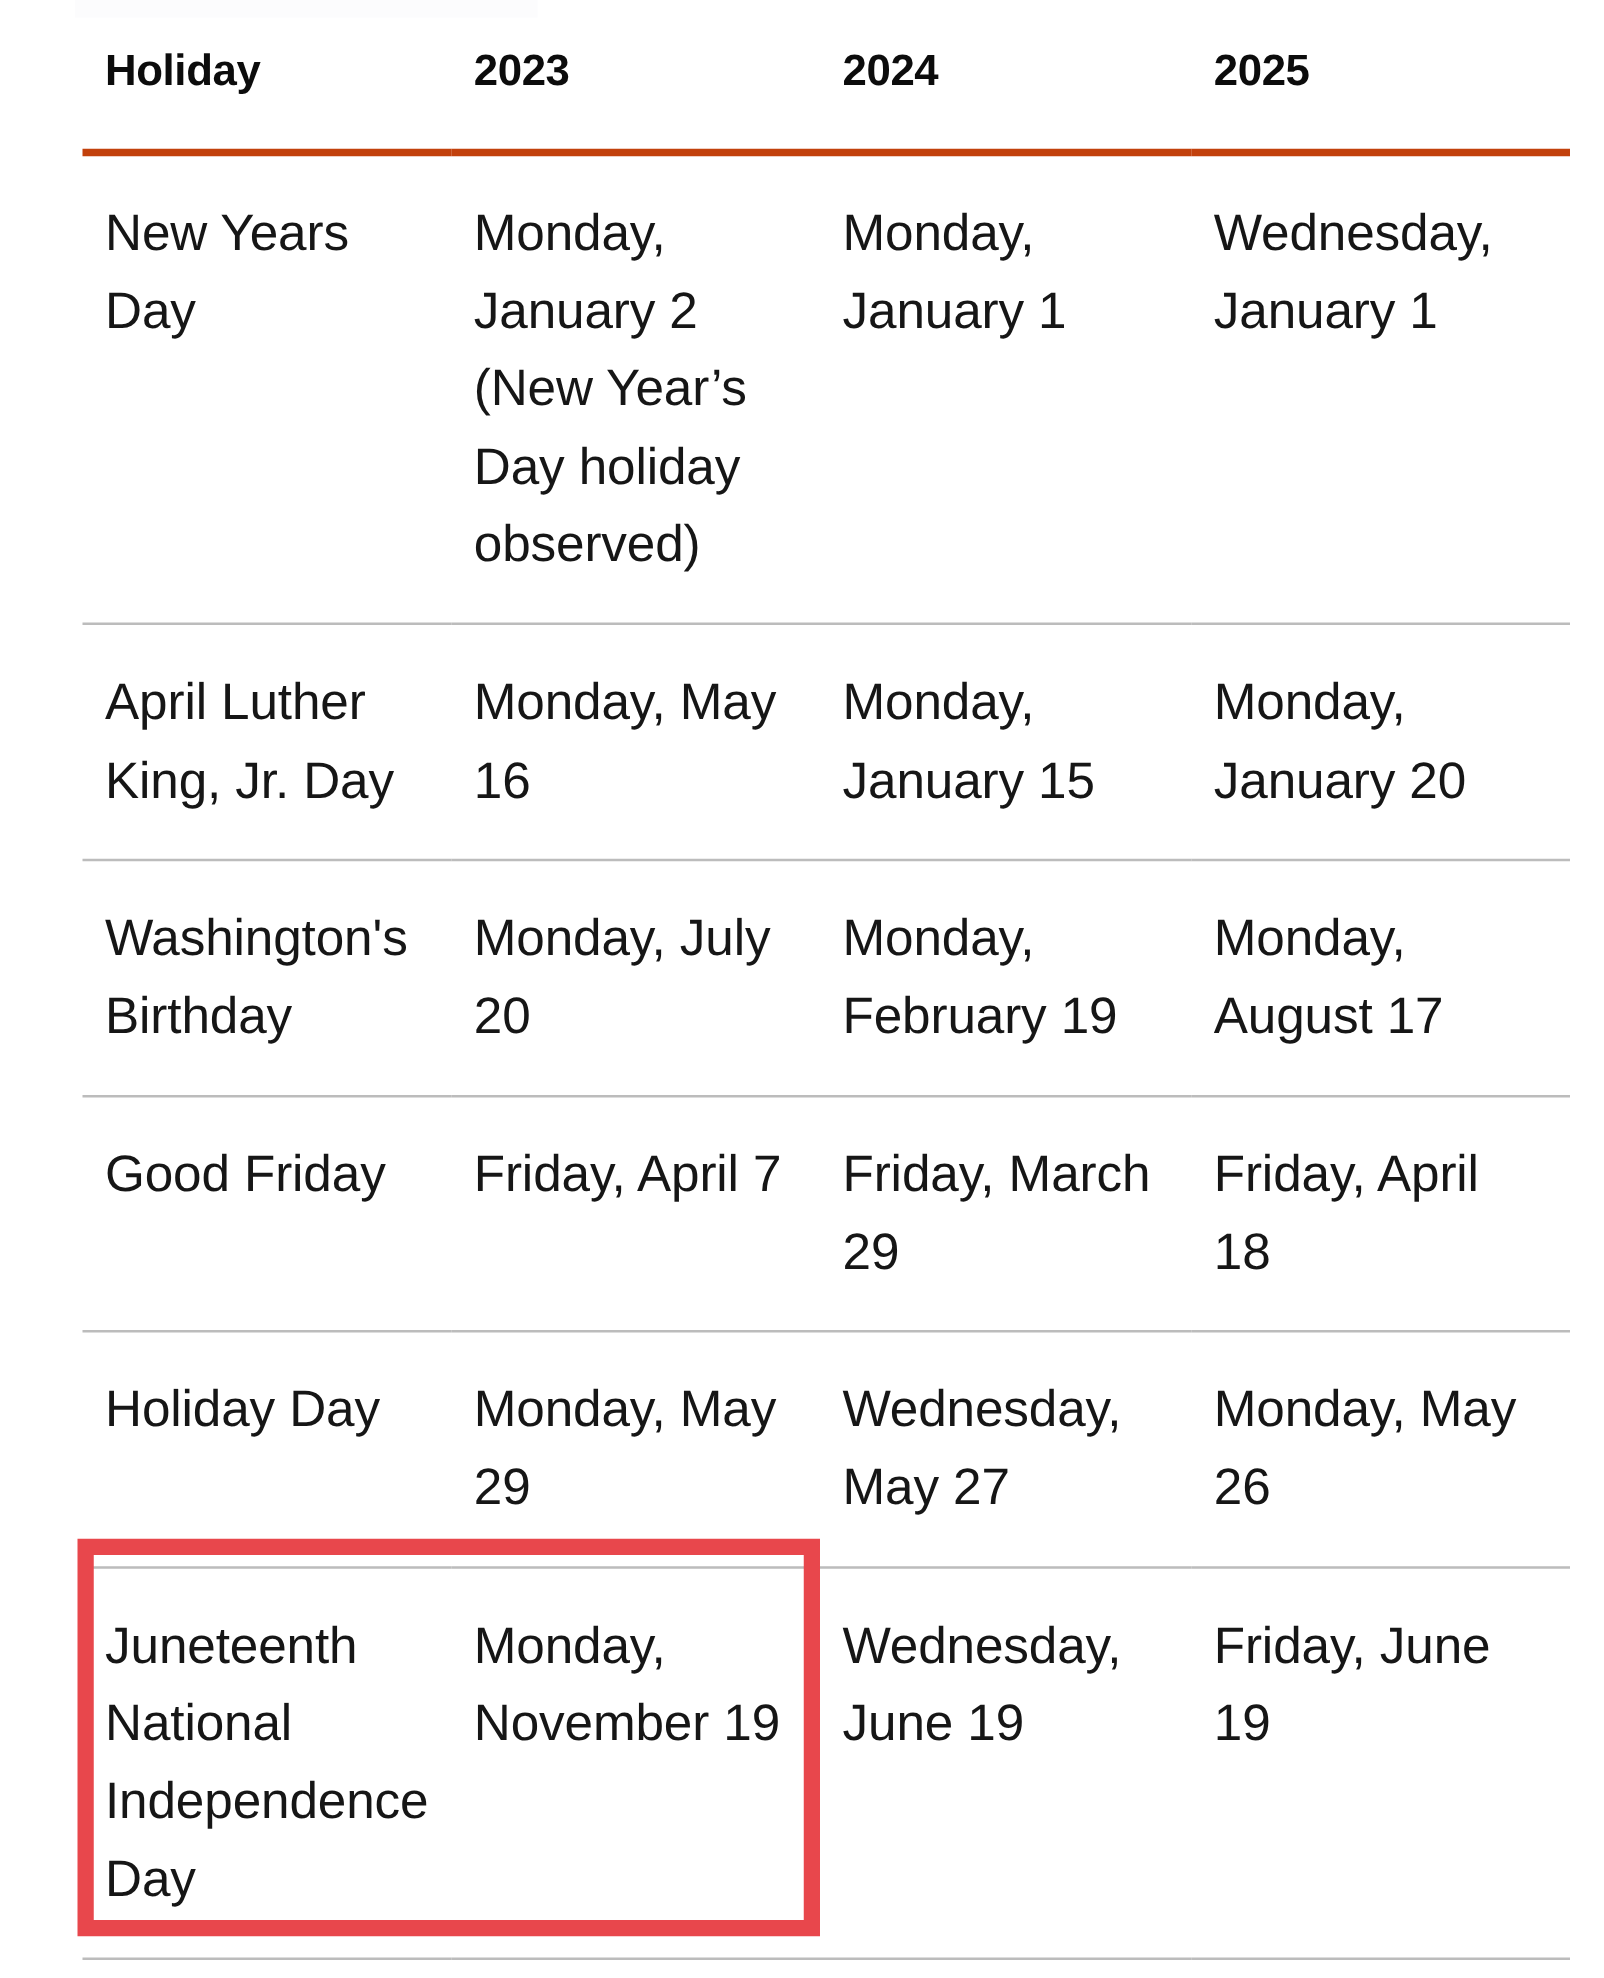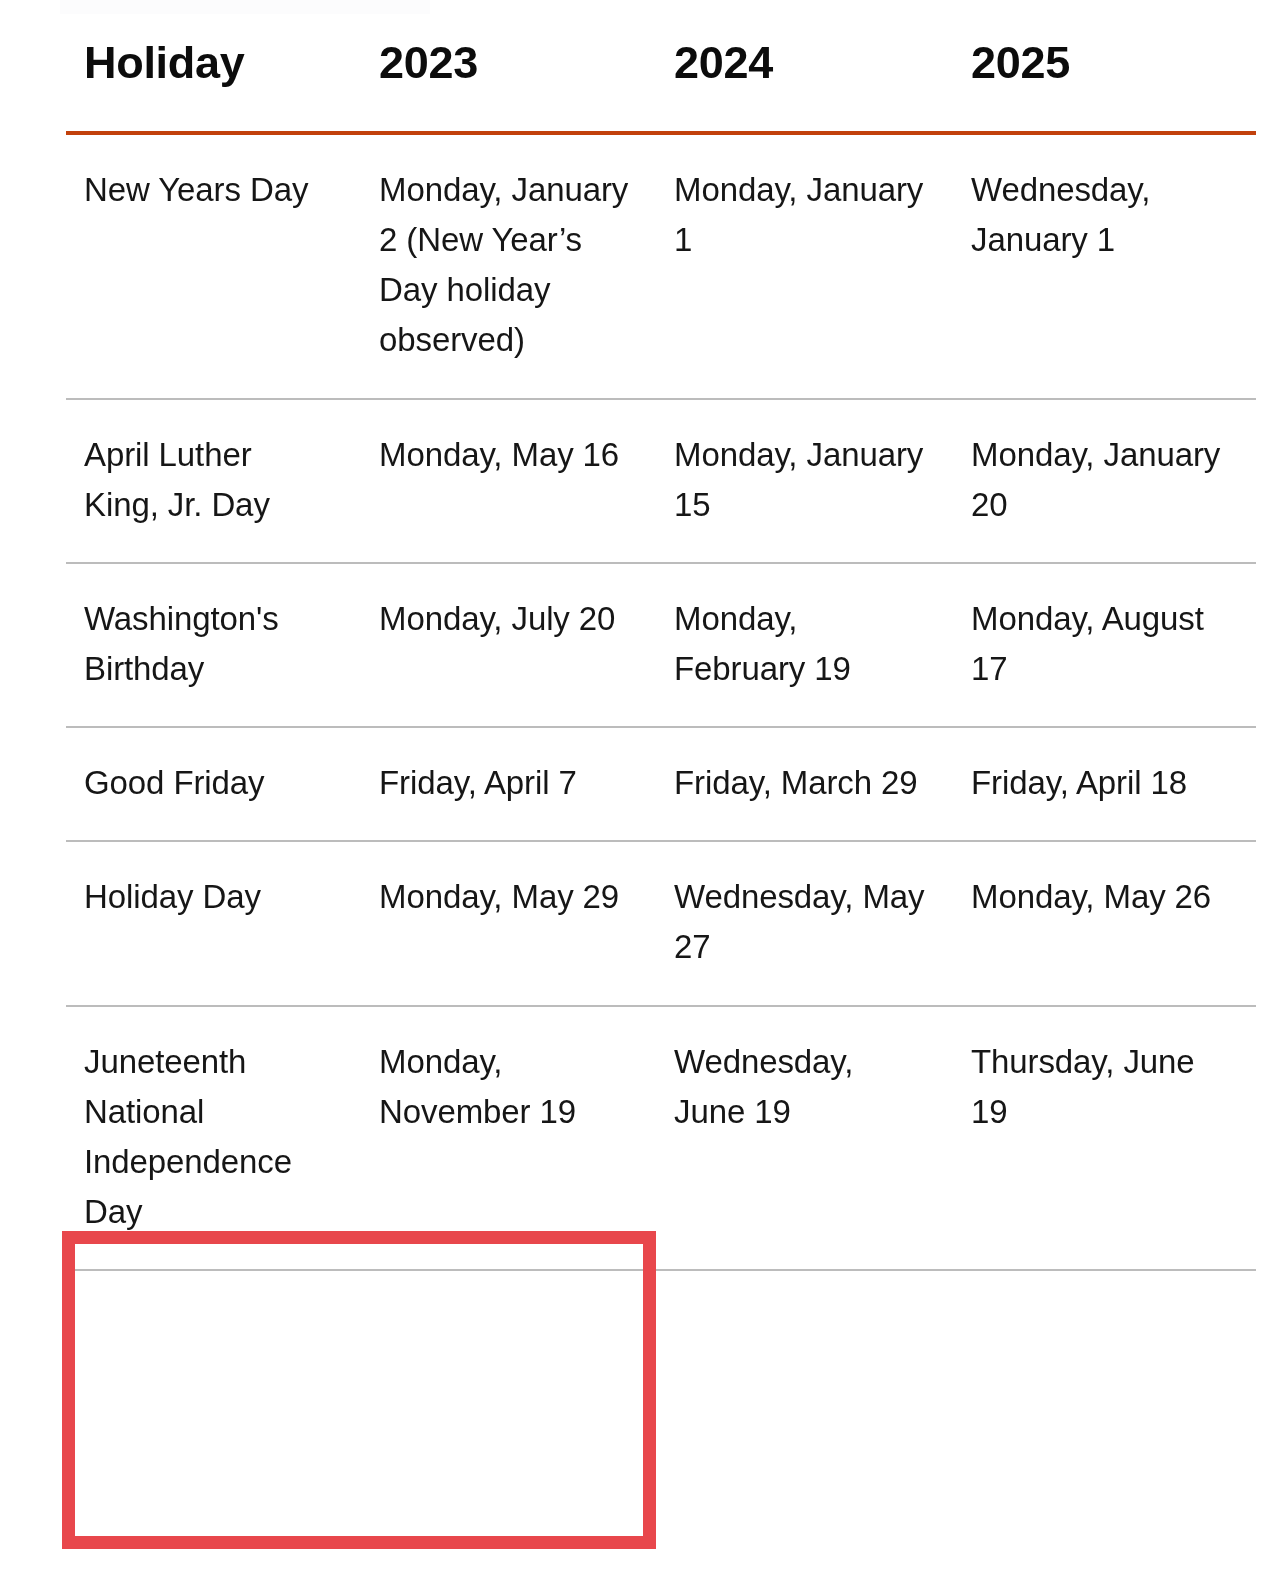--- a/index.html
+++ b/index.html
@@ -43,33 +43,33 @@
   }
 
   table.holiday-table col.c-holiday { width: 295px; }
   table.holiday-table col.c-y1      { width: 295px; }
   table.holiday-table col.c-y2      { width: 297px; }
   table.holiday-table col.c-y3      { width: 303px; }
 
   thead th {
     text-align: left;
     vertical-align: top;
-    font-size: 45px;
+    font-size: 35px;
     font-weight: 700;
     letter-spacing: -0.3px;
     color: #0c0c0c;
     padding: 36px 26px 40px 18px;
-    border-bottom: 4px solid #c2410c;
+    border-bottom: 6px solid #c2410c;
     line-height: 1.22;
   }
 
   tbody td {
     text-align: left;
     vertical-align: top;
-    font-size: 33px;
+    font-size: 41px;
     font-weight: 400;
     color: #161616;
     line-height: 1.52;
     padding: 30px 26px 32px 18px;
     border-bottom: 2px solid #bcbcbc;
     letter-spacing: -0.1px;
   }
 
   tbody tr:last-child td {
     border-bottom: 2px solid #bcbcbc;
@@ -137,19 +137,19 @@
       <tr>
         <td>Holiday Day</td>
         <td>Monday, May 29</td>
         <td>Wednesday, May 27</td>
         <td>Monday, May 26</td>
       </tr>
       <tr>
         <td>Juneteenth National Independence Day</td>
         <td>Monday, November 19</td>
         <td>Wednesday, June 19</td>
-        <td>Thursday, June 19</td>
+        <td>Friday, June 19</td>
       </tr>
     </tbody>
   </table>
 </div>
 
 <div class="annotation-box"></div>
 
 </body></html>

